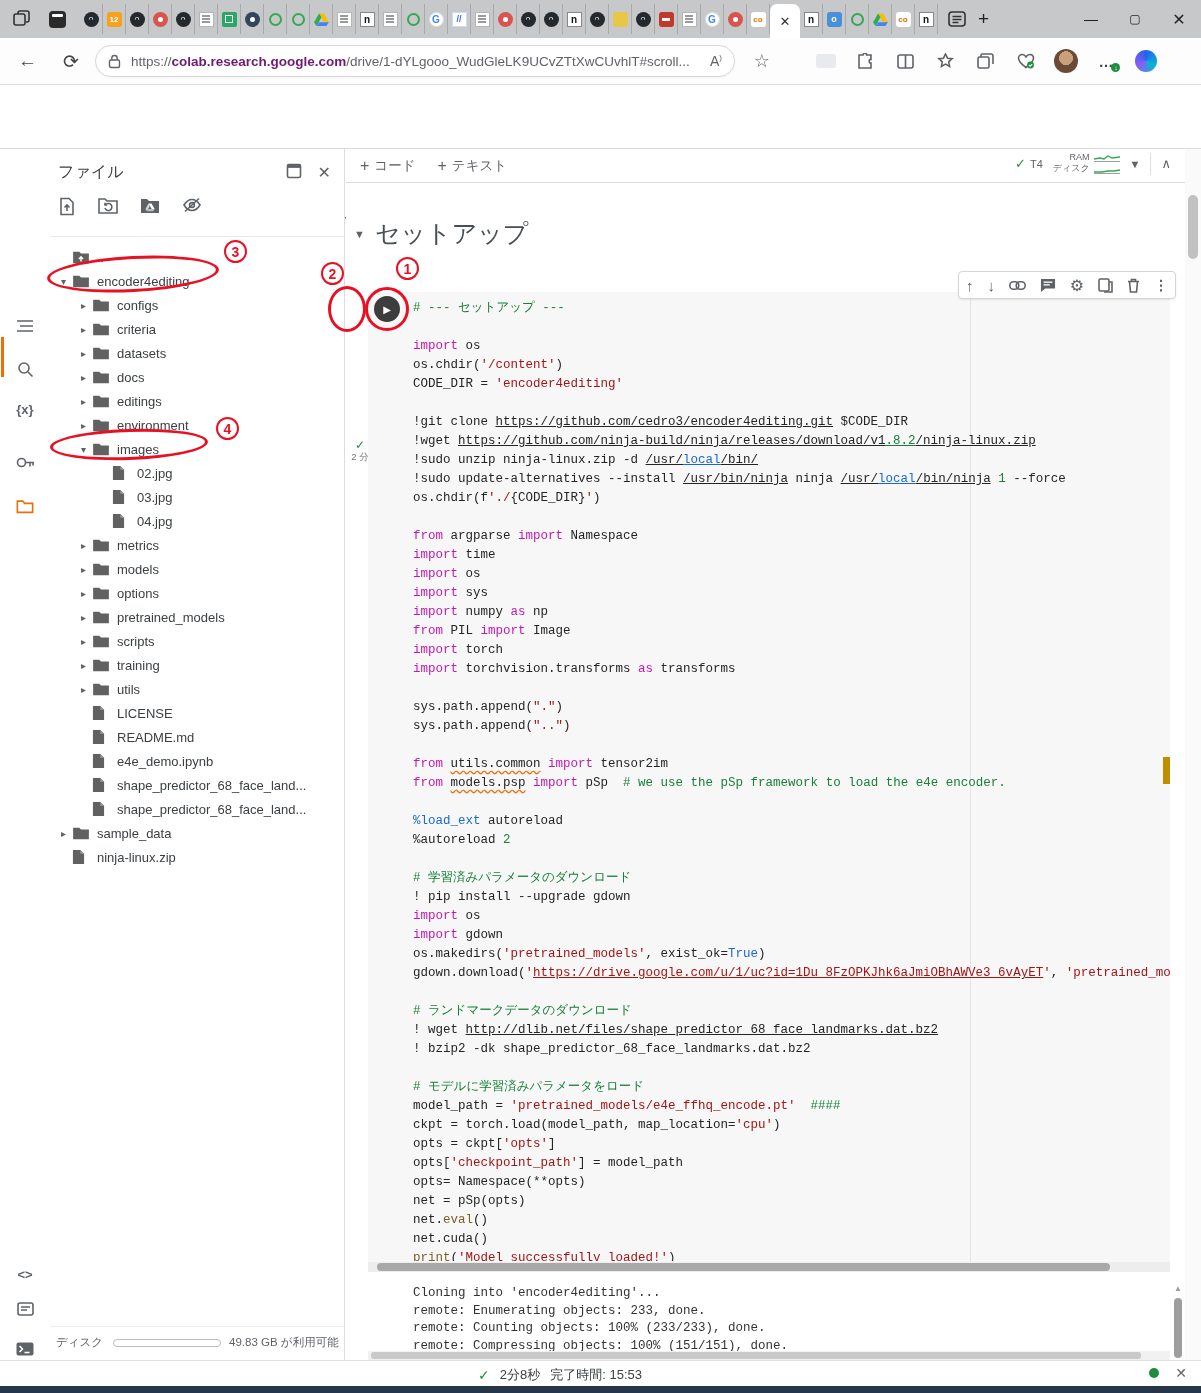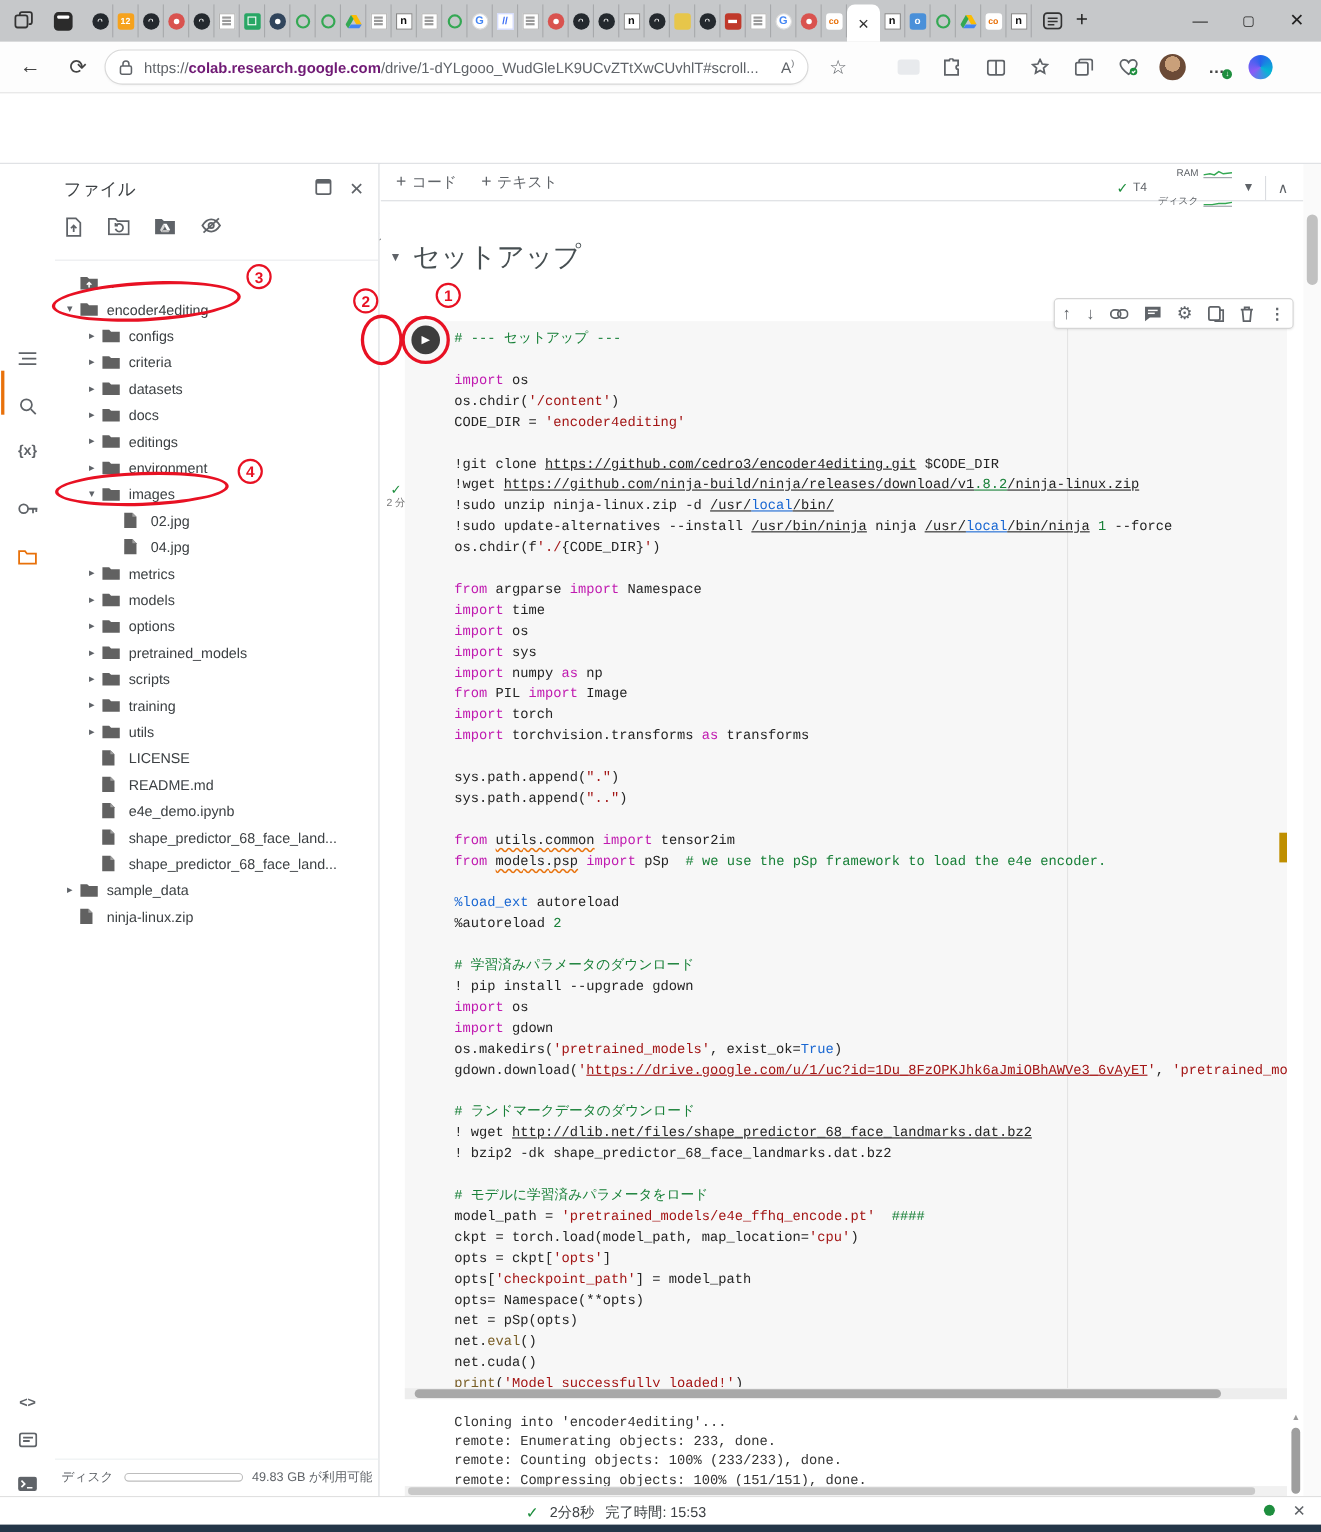--- a/index.html
+++ b/index.html
@@ -55,21 +55,21 @@
   #diskbar{width:108px;height:8px;border:1px solid #bdbdbd;border-radius:4px;margin-left:10px;overflow:hidden;background:#fff}
   #diskfill{width:38%;height:100%;background:#8a8a8a}
   #disklabel{margin-left:6px}
   #diskfree{margin-left:8px}
   
   #main{left:346px;top:149px;width:839px;height:1211px;background:#fff;overflow:hidden}
   #nbtoolbar{position:absolute;left:0;top:0;width:839px;height:34px;border-bottom:1px solid #dadce0;display:flex;align-items:center;font-size:13.5px;color:#5f6368}
   .addbtn{margin-left:14px;display:flex;align-items:center;gap:5px}
   #tbright{position:absolute;right:14px;top:3px;display:flex;align-items:center;gap:10px}
   #t4{display:flex;align-items:center;gap:4px;font-size:11px;color:#5f6368}
-  #ramwidget{display:flex;flex-direction:column;gap:14px}
+  #ramwidget{display:flex;flex-direction:column;gap:0}
   .ramrow{display:flex;align-items:center;gap:4px;font-size:9px;color:#5f6368;justify-content:flex-end}
   .spark{width:26px;height:10px;border-bottom:1px solid #9aa0a6}
   #secheader{position:absolute;left:8px;top:68px;display:flex;align-items:center}
   #sectri{font-size:11px;color:#5f6368}
   #sectitle{font-size:25px;color:#474f52;margin-left:10px;font-weight:400}
   #cell{position:absolute;left:22px;top:143px;width:802px;height:980px;background:#f7f7f7}
   #playbtn{position:absolute;left:6px;top:4px;width:26px;height:26px;border-radius:50%;background:#3d3d3d;color:#fff;display:flex;align-items:center;justify-content:center;font-size:10px}
   #colruler{position:absolute;left:602px;top:0;width:1px;height:970px;background:#e4e4e4}
   #ovmarker{position:absolute;left:795px;top:465px;width:7px;height:27px;background:#bf8f00}
   #codepre{position:absolute;left:45px;top:7px;width:757px;height:962px;overflow:hidden;font-family:"Liberation Mono",monospace;font-size:12.5px;line-height:19px;color:#242424}
@@ -598,20 +598,30 @@
         <span class="tlabel">02.jpg</span>
       </div>
       <div class="trow" style="padding-left: 45px;">
         <span class="tarrow"></span>
         <span class="ticon">
           <svg width="13" height="16" viewBox="0 0 14 17">
             <path d="M1 1h8l4 4v11H1z" fill="#616161"></path>
             <path d="M9 1l4 4H9z" fill="#9e9e9e"></path>
           </svg>
         </span>
+        <span class="tlabel">03.jpg</span>
+      </div>
+      <div class="trow" style="padding-left: 45px;">
+        <span class="tarrow"></span>
+        <span class="ticon">
+          <svg width="13" height="16" viewBox="0 0 14 17">
+            <path d="M1 1h8l4 4v11H1z" fill="#616161"></path>
+            <path d="M9 1l4 4H9z" fill="#9e9e9e"></path>
+          </svg>
+        </span>
         <span class="tlabel">04.jpg</span>
       </div>
       <div class="trow" style="padding-left: 25px;">
         <span class="tarrow">▸</span>
         <span class="ticon">
           <svg width="18" height="14" viewBox="0 0 20 16">
             <path d="M1 2h7l2 2h9v11H1z" fill="#616161"></path>
           </svg>
         </span>
         <span class="tlabel">metrics</span>

